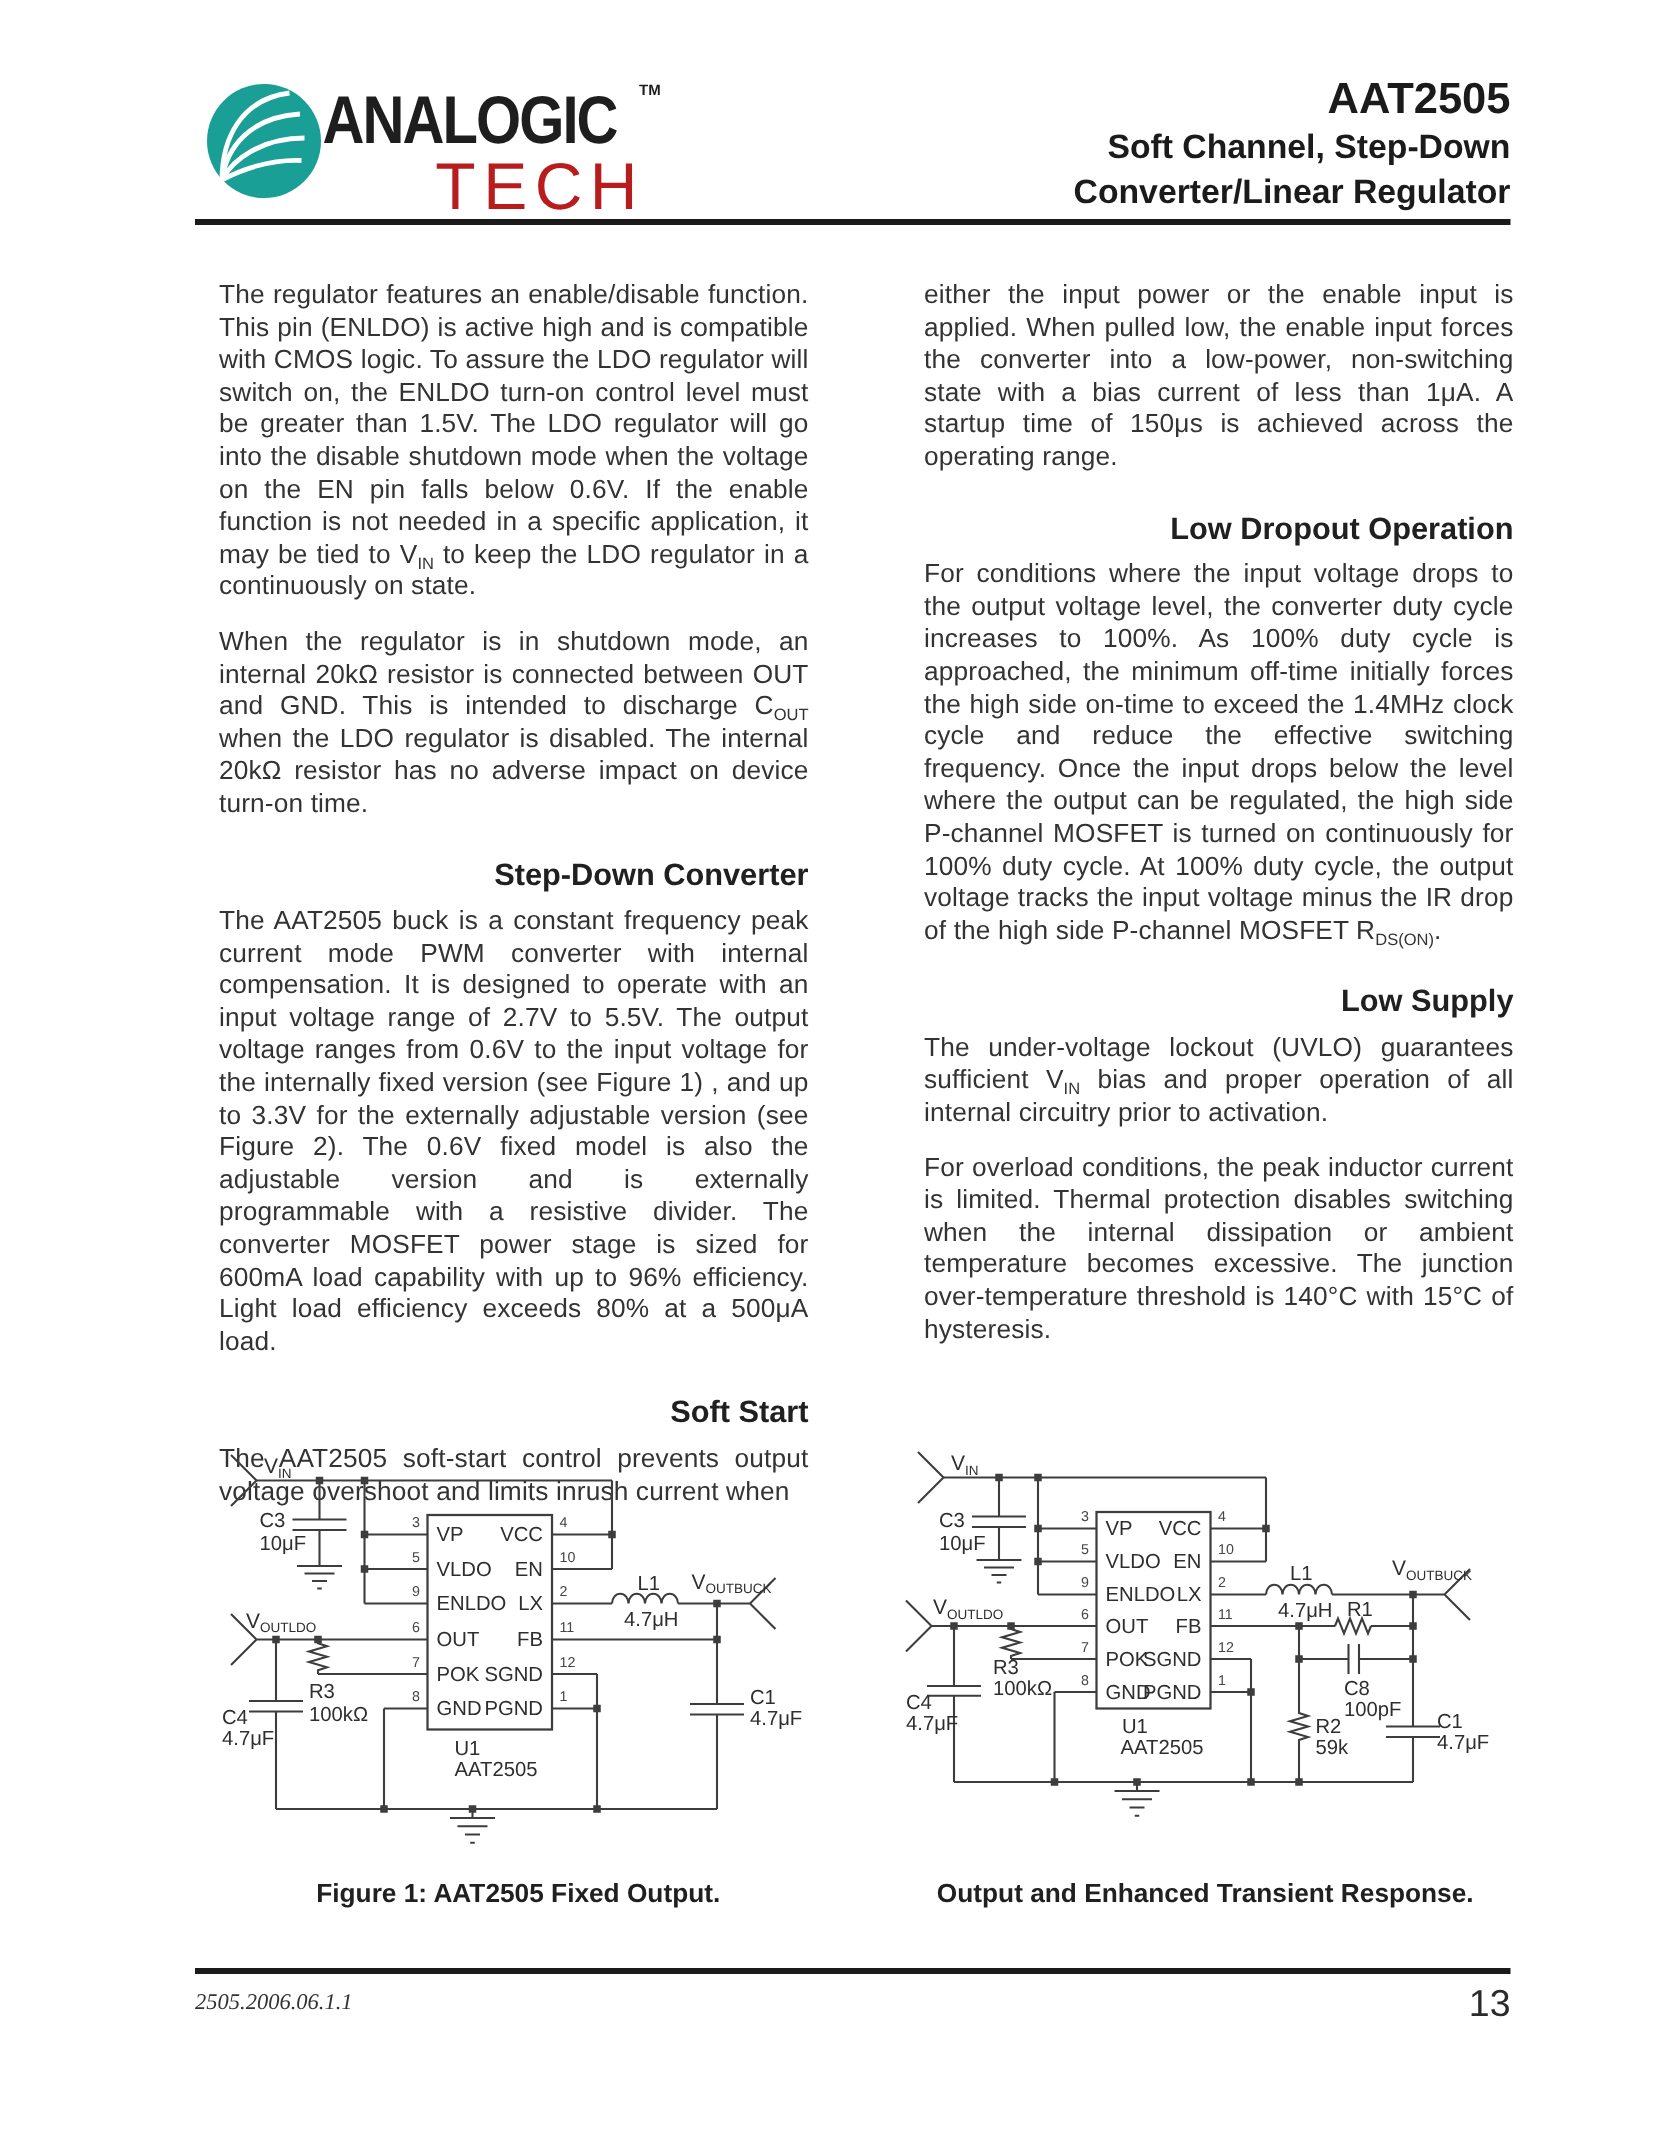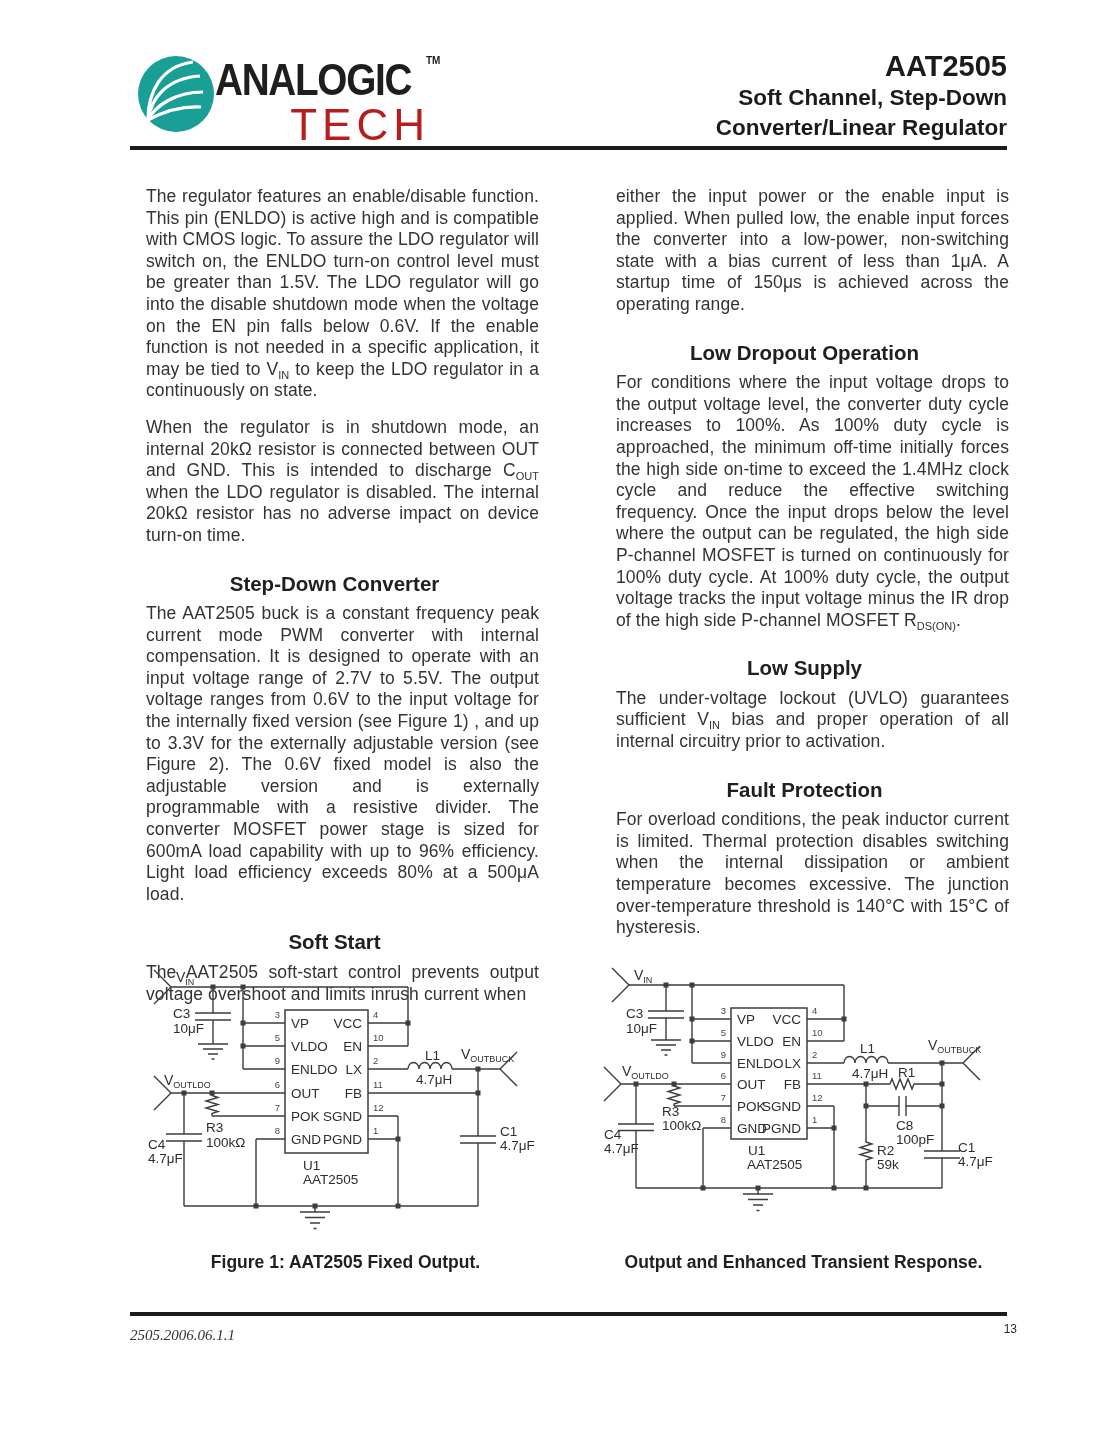--- a/index.html
+++ b/index.html
@@ -15,21 +15,21 @@
   .title-block{position:absolute;right:98px;top:50px;text-align:right;color:#1b1b1b}
   .part-number{font-size:29px;font-weight:700;line-height:1.15;letter-spacing:0}
   .subtitle{font-size:22.5px;font-weight:700;line-height:1.3}
   .hdr-rule{position:absolute;left:130px;top:146px;width:877px;height:4px;background:#1b1b1b}
 
   
   .col{position:absolute;top:186px;width:409px;text-align:justify;font-size:17.5px;line-height:21.6px;color:#333;letter-spacing:.1px}
   .col-left{left:130px}
   .col-right{left:600px}
   .col p{margin:0 0 15px 16px}
-  .col h2{font-size:20.5px;font-weight:700;margin:26px 0 9px 0;color:#202020;text-align:center;letter-spacing:0}
+  .col h2{font-size:20.5px;font-weight:700;margin:26px 0 9px 0;color:#202020;text-align:right;letter-spacing:0}
   .col sub{font-size:11px;line-height:0;vertical-align:-4px;letter-spacing:0}
 
   
   .figure{position:absolute;top:956px}
   .fig1{left:128px}
   .fig2{left:586px}
   svg text{font-family:"Liberation Sans",sans-serif;fill:#2e2e2e}
   .w{stroke:#3d3d3d;stroke-width:1.4;fill:none}
   .icbox{stroke:#3d3d3d;stroke-width:1.5;fill:none}
   .dot{fill:#3d3d3d}
@@ -39,21 +39,21 @@
   .vlab{font-size:14px}
   .vsub{font-size:9px}
 
   .caption{position:absolute;width:435px;text-align:center;font-weight:700;font-size:17.5px;line-height:23px;color:#202020}
   .cap1{left:128px;top:1251px}
   .cap2{left:586px;top:1251px}
 
   
   .ftr-rule{position:absolute;left:130px;top:1312px;width:877px;height:4px;background:#1b1b1b}
   .doc-id{position:absolute;left:130px;top:1327px;font-family:"Liberation Serif",serif;font-style:italic;font-size:15px;color:#333}
-  .page-num{position:absolute;right:88px;top:1322px;font-size:12px;color:#2a2a2a}
+  .page-num{position:absolute;right:98px;top:1322px;font-size:25px;color:#2a2a2a}
 </style>
 </head>
 <body>
 
 <div class="page">
 
   <header>
     <svg class="logo-svg" width="78" height="80" viewBox="0 0 78 80">
       <circle cx="39" cy="40" r="38" fill="#199f96"></circle>
       <g stroke="#fff" stroke-width="3.2" fill="none">
@@ -85,21 +85,20 @@
     <h2>Soft Start</h2>
     <p>The AAT2505 soft-start control prevents output voltage overshoot and limits inrush current when</p>
   </section>
 
   <section class="col col-right">
     <p>either the input power or the enable input is applied. When pulled low, the enable input forces the converter into a low-power, non-switching state with a bias current of less than 1μA.  A startup time of 150μs is achieved across the operating range.</p>
     <h2>Low Dropout Operation</h2>
     <p>For conditions where the input voltage drops to the output voltage level, the converter duty cycle increases to 100%. As 100% duty cycle is approached, the minimum off-time initially forces the high side on-time to exceed the 1.4MHz clock cycle and reduce the effective switching frequency. Once the input drops below the level where the output can be regulated, the high side P-channel MOSFET is turned on continuously for 100% duty cycle. At 100% duty cycle, the output voltage tracks the input voltage minus the IR drop of the high side P-channel MOSFET R<sub>DS(ON)</sub>.</p>
     <h2>Low Supply</h2>
     <p>The under-voltage lockout (UVLO) guarantees sufficient V<sub>IN</sub> bias and proper operation of all internal circuitry prior to activation.</p>
-    <h2>Fault Protection</h2>
     <p>For overload conditions, the peak inductor current is limited. Thermal protection disables switching when the internal dissipation or ambient temperature becomes excessive. The junction over-temperature threshold is 140°C with 15°C of hysteresis.</p>
   </section>
 
   <div class="figure fig1">
     <svg width="435" height="300" viewBox="0 0 435 300">
       <g class="w">
         <path d="M26,14 L43,31 L26,48"></path>
         <path d="M43,31 H280 M280,31 V90 M240,67 H280 M240,90 H280"></path>
         <path d="M115,31 V113 M115,67 H157 M115,90 H157 M115,113 H157"></path>
         <path d="M85,31 V57 M67,57 H103 M67,64 H103 M85,64 V88"></path>

